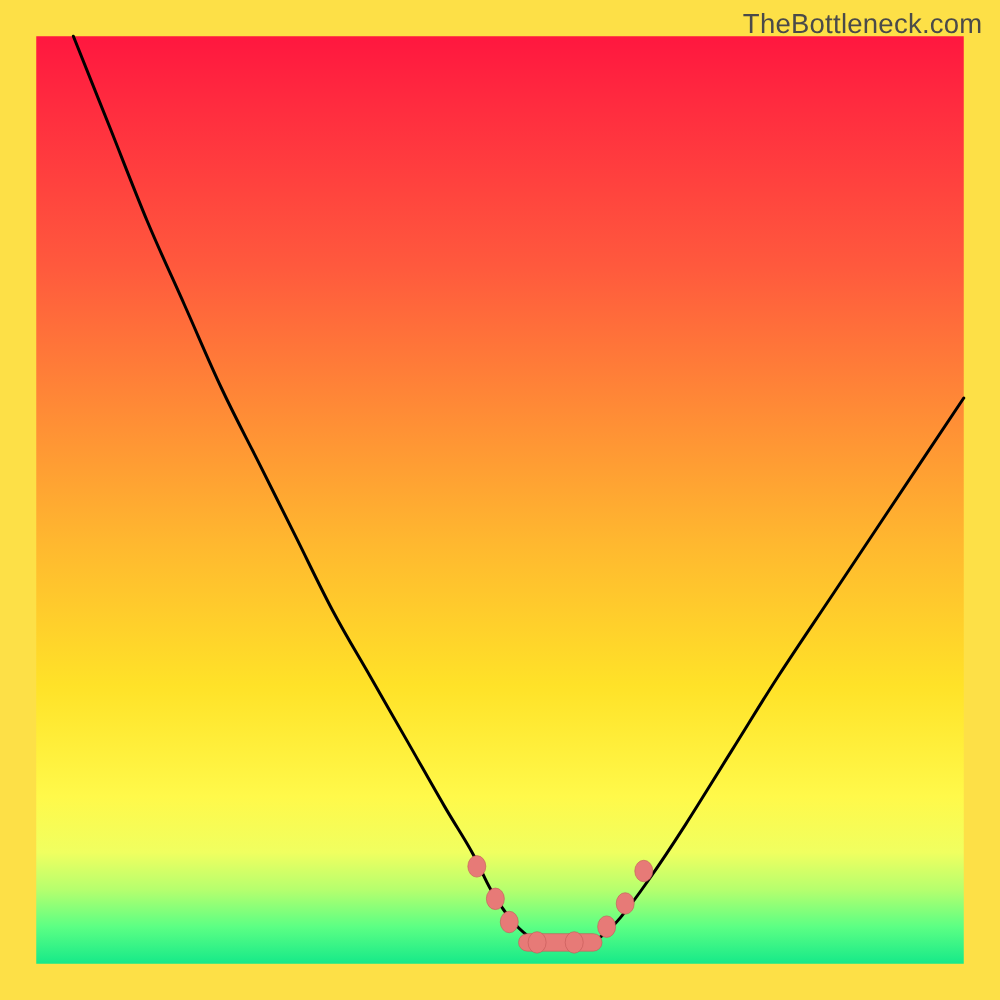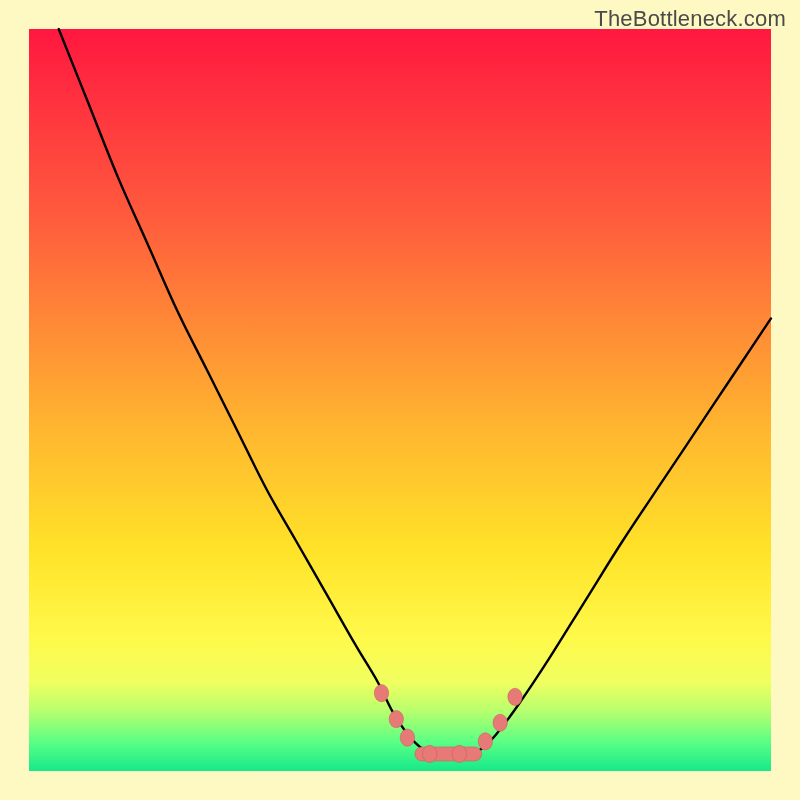--- a/index.html
+++ b/index.html
@@ -10,21 +10,21 @@
     background: #000000;
     overflow: hidden;
     font-family: Arial, Helvetica, sans-serif;
   }
   .frame {
     position: absolute;
     left: 0;
     top: 0;
     width: 800px;
     height: 800px;
-    background: #fef9c3;
+    background: #fde047;
   }
   .plot-area {
     position: absolute;
     left: 29px;
     top: 29px;
     width: 742px;
     height: 742px;
     
     background: linear-gradient(
       to bottom,

